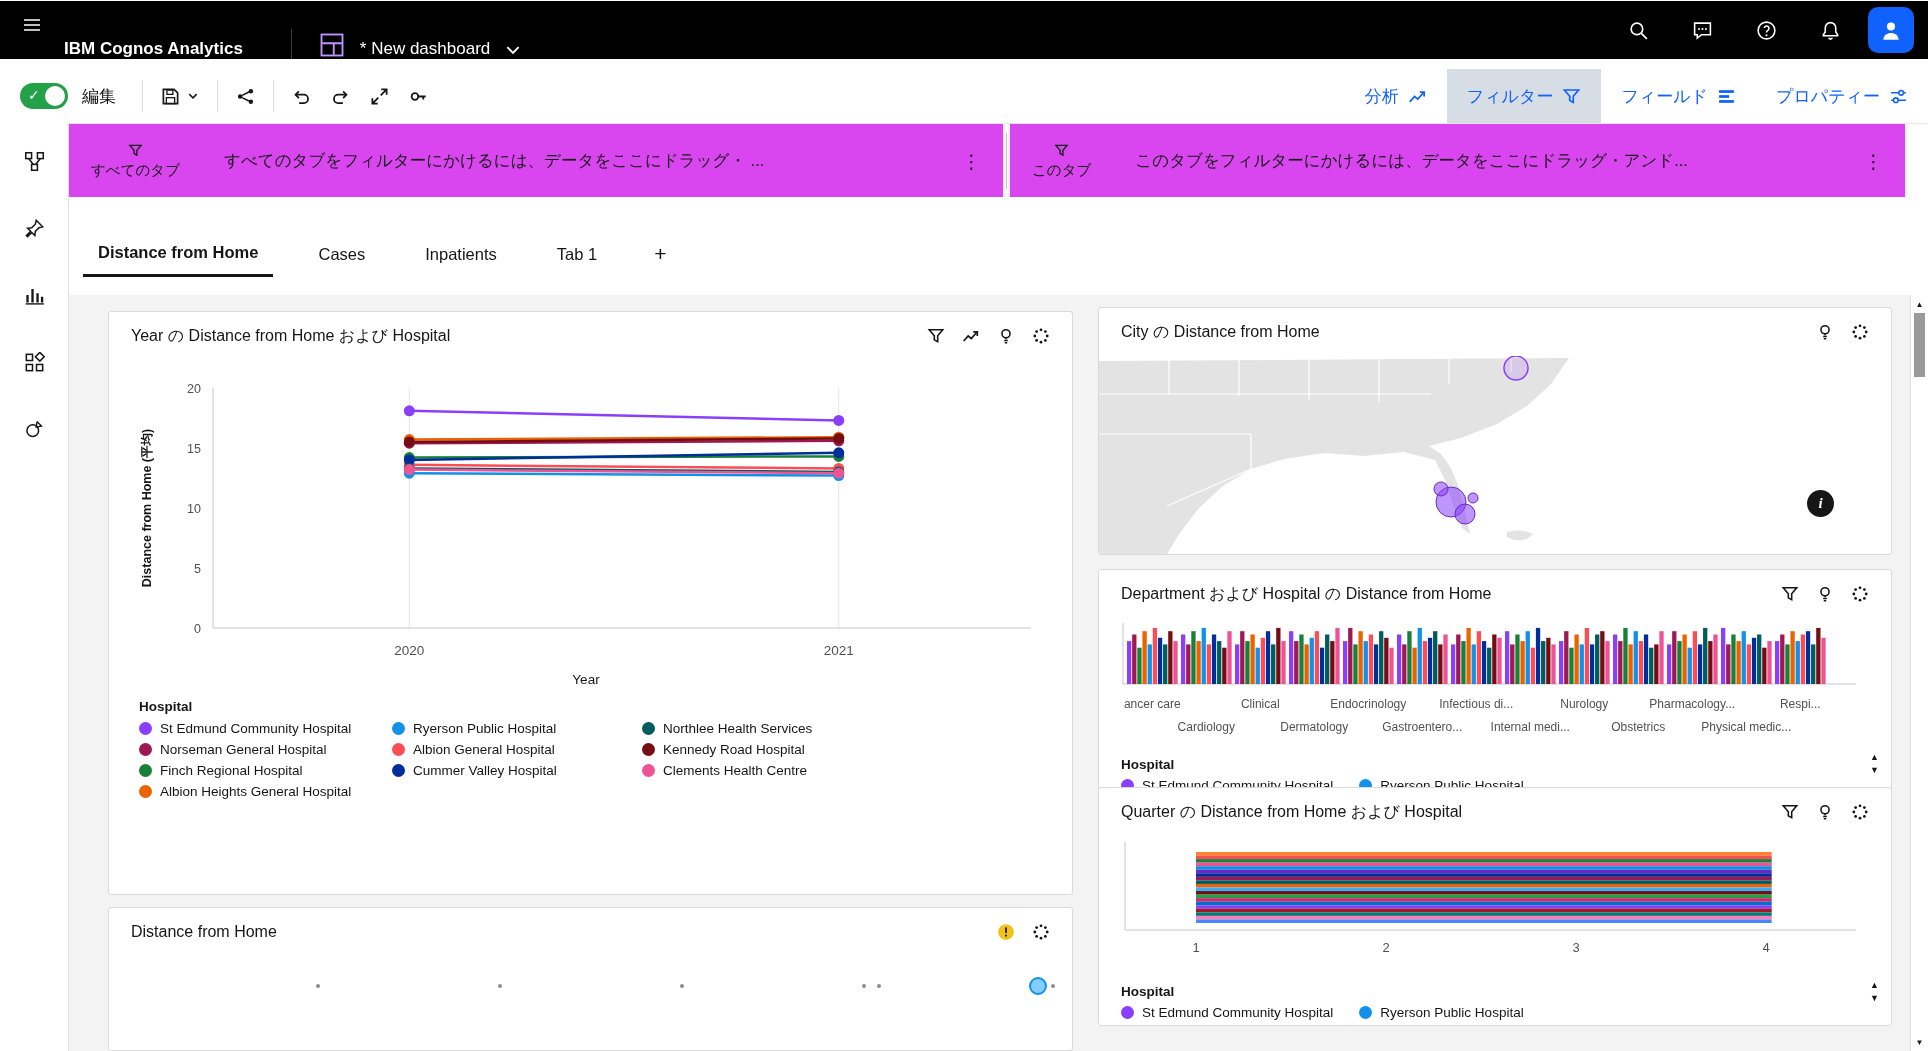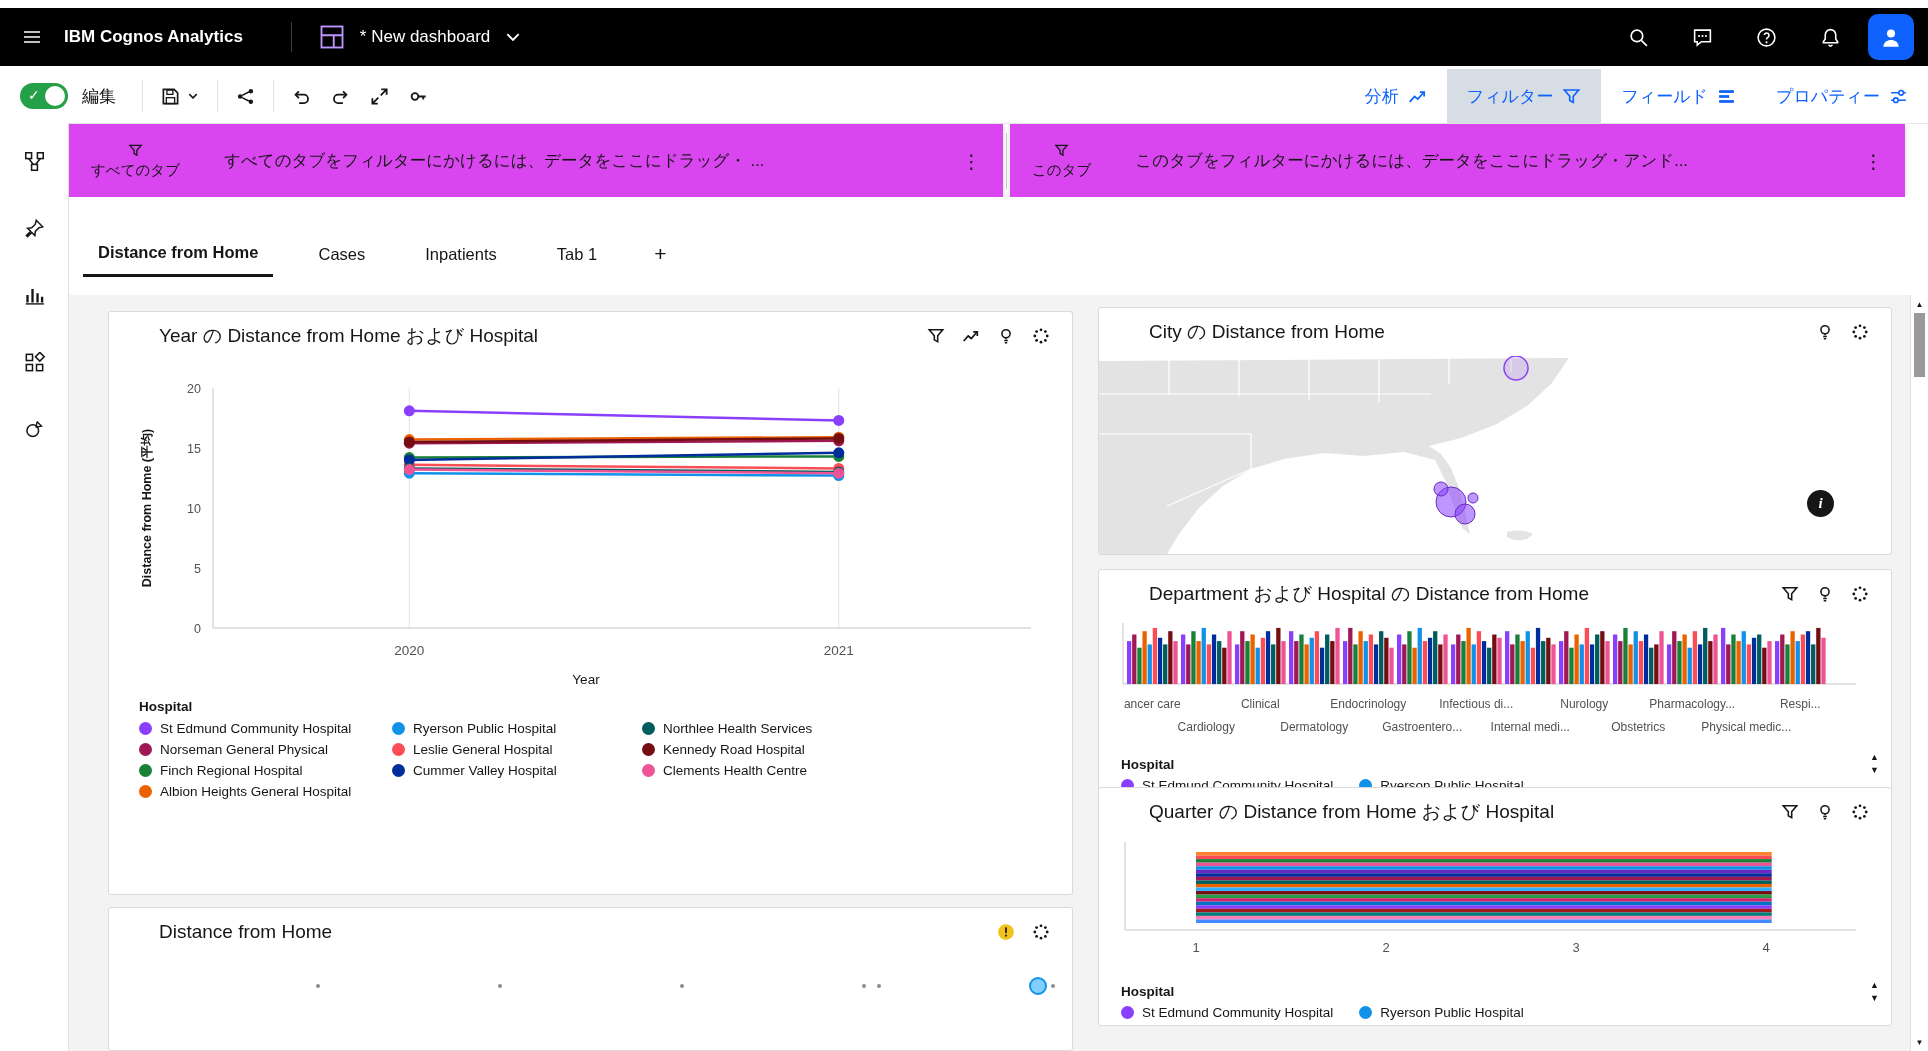--- a/index.html
+++ b/index.html
@@ -1,21 +1,21 @@
 <!DOCTYPE html>
 <html><head>
 <meta charset="utf-8">
 <style>
   * { margin:0; padding:0; box-sizing:border-box; }
   html,body { width:1928px; height:1051px; overflow:hidden; }
   body { position:relative; font-family:"Liberation Sans","DejaVu Sans",sans-serif; background:#fff; color:#161616; }
   svg { display:block; }
 
   
-  .app-header { position:absolute; left:0; top:8px; width:1928px; height:58px; background:#000; color:#fff; display:flex; align-items:center; }
+  .app-header { position:absolute; left:0; top:1px; width:1928px; height:58px; background:#000; color:#fff; display:flex; align-items:flex-end; }
   .hamburger-btn { width:64px; height:69px; display:flex; align-items:center; justify-content:center; cursor:pointer; }
   .brand { font-size:17px; font-weight:700; white-space:nowrap; margin-right:48px; }
   .header-divider { width:1px; height:30px; background:#3d3d3d; margin-right:26px; }
   .dash-icon { width:28px; height:28px; margin-right:14px; }
   .dash-title { font-size:17px; margin-right:14px; white-space:nowrap; }
   .hdr-chev { width:18px; height:18px; color:#fff; }
   .header-right { margin-left:auto; display:flex; align-items:center; height:100%; }
   .hdr-icon-btn { width:64px; height:69px; display:flex; align-items:center; justify-content:center; color:#fff; cursor:pointer; }
   .hdr-icon-btn svg { width:21px; height:21px; }
   .avatar { width:46px; height:46px; border-radius:10px; background:#0f62fe; display:flex; align-items:center; justify-content:center; margin:0 14px 0 6px; cursor:pointer; }
@@ -56,21 +56,21 @@
   
   .tabs-row { position:absolute; left:69px; top:197px; right:18px; height:98px; background:#fff; display:flex; align-items:flex-start; padding:34px 0 0 14px; }
   .tab { font-size:16.5px; padding:0 15px; height:46px; display:flex; align-items:center; margin-right:30px; cursor:pointer; white-space:nowrap; }
   .tab.active { font-weight:700; border-bottom:3px solid #161616; }
   .tab-add { font-size:21px; padding:0 12px; height:46px; display:flex; align-items:center; cursor:pointer; }
 
   
   .content { position:absolute; left:69px; top:295px; right:18px; bottom:0; background:#f3f3f3; overflow:hidden; }
   .panel { position:absolute; background:#fff; border:1px solid #dadada; border-radius:3px; overflow:hidden; }
   .panel-header { height:48px; display:flex; align-items:center; padding:0 22px; }
-  .panel-title { font-size:19px; font-weight:500; white-space:nowrap;margin-left:28px; }
+  .panel-title { font-size:16px; font-weight:500; white-space:nowrap; }
   .panel-icons { margin-left:auto; display:flex; gap:17px; align-items:center; color:#161616; }
   .panel-icons span { width:18px; height:18px; display:inline-flex; cursor:pointer; }
   .panel-icons svg { width:18px; height:18px; }
 
   #panel-line    { left:39px;  top:16px;  width:965px; height:584px; }
   #panel-bottom  { left:39px;  top:612px; width:965px; height:144px; }
   #panel-map     { left:1029px; top:12px;  width:794px; height:248px; }
   #panel-dept    { left:1029px; top:274px; width:794px; height:233px; }
   #panel-quarter { left:1029px; top:492px; width:794px; height:239px; }
 
@@ -426,39 +426,39 @@
     <div class="legend">
       <div class="legend-title">Hospital</div>
       <div class="legend-cols" id="line-legend">
           <div class="lcol">
             <div class="litem">
               <span class="ldot" style="background: rgb(138, 63, 252);"></span>
               <span>St Edmund Community Hospital</span>
             </div>
             <div class="litem">
               <span class="ldot" style="background: rgb(159, 24, 83);"></span>
-              <span>Norseman General Physical</span>
+              <span>Norseman General Hospital</span>
             </div>
             <div class="litem">
               <span class="ldot" style="background: rgb(25, 128, 56);"></span>
               <span>Finch Regional Hospital</span>
             </div>
             <div class="litem">
               <span class="ldot" style="background: rgb(235, 98, 0);"></span>
               <span>Albion Heights General Hospital</span>
             </div>
           </div>
           <div class="lcol">
             <div class="litem">
               <span class="ldot" style="background: rgb(17, 146, 232);"></span>
               <span>Ryerson Public Hospital</span>
             </div>
             <div class="litem">
               <span class="ldot" style="background: rgb(250, 77, 86);"></span>
-              <span>Leslie General Hospital</span>
+              <span>Albion General Hospital</span>
             </div>
             <div class="litem">
               <span class="ldot" style="background: rgb(0, 45, 156);"></span>
               <span>Cummer Valley Hospital</span>
             </div>
           </div>
           <div class="lcol">
             <div class="litem">
               <span class="ldot" style="background: rgb(0, 93, 93);"></span>
               <span>Northlee Health Services</span>

